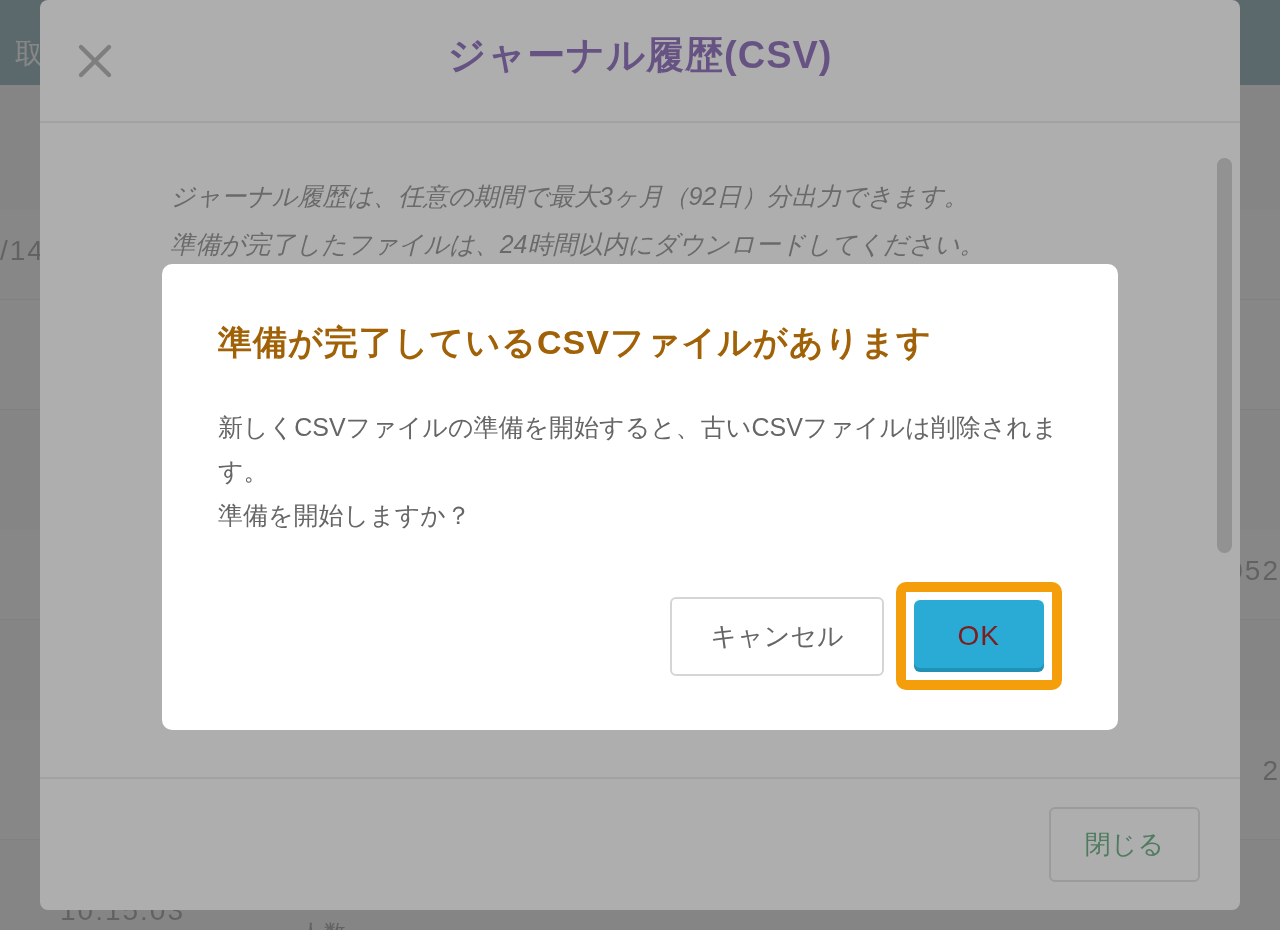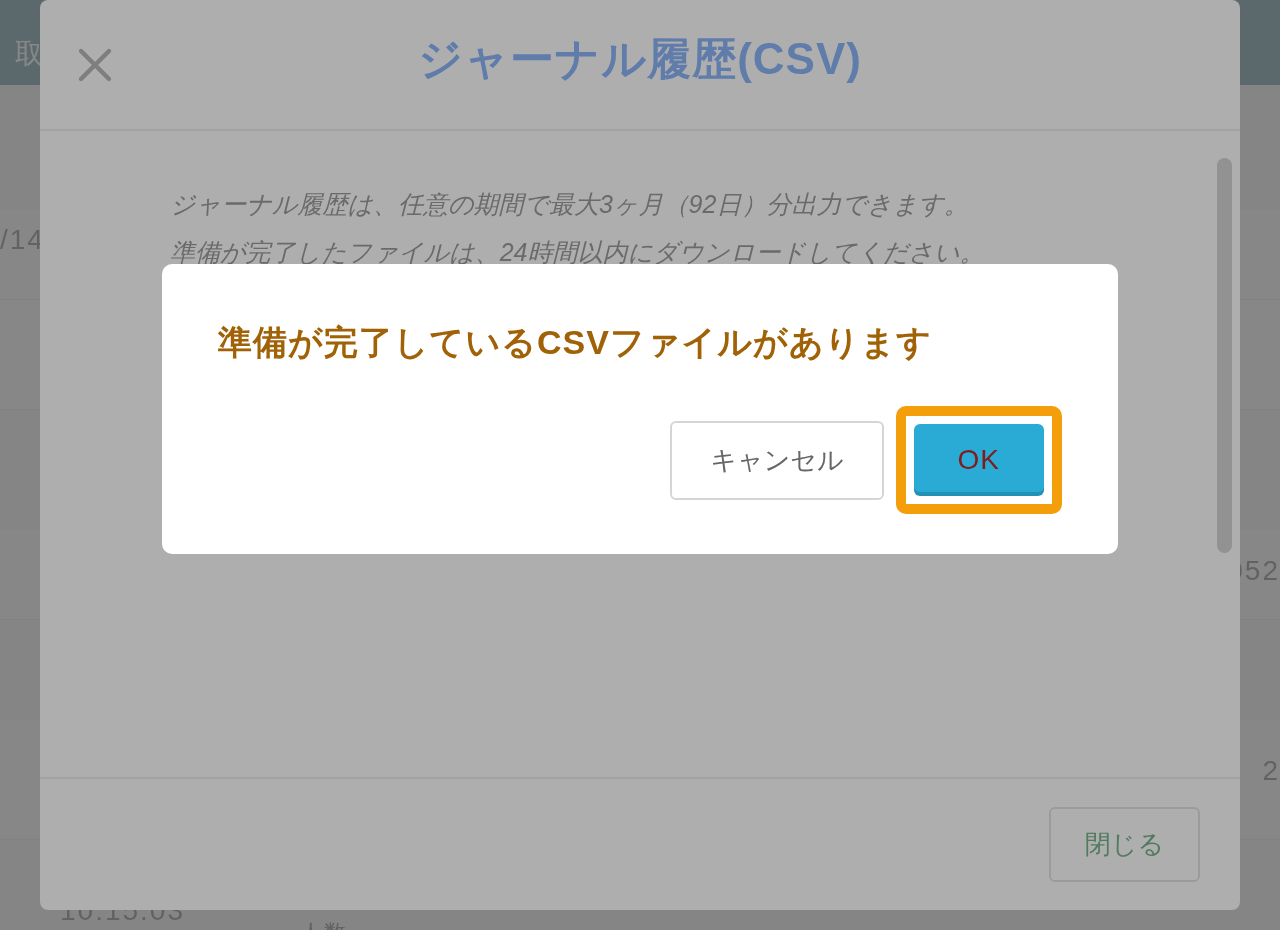--- a/index.html
+++ b/index.html
@@ -86,23 +86,23 @@
     .first-modal-header {
       display: flex;
       align-items: center;
       justify-content: center;
       padding: 30px 30px 40px 30px;
       border-bottom: 2px solid #e0e0e0;
       position: relative;
     }
     
     .first-modal-title {
-      font-size: 44px;
+      font-size: 38px;
       font-weight: 800;
-      color: #3b82f6;
+      color: #4c1d95;
       letter-spacing: 1px;
     }
     
     .close-x {
       position: absolute;
       left: 30px;
       top: 50%;
       transform: translateY(-50%);
       width: 50px;
       height: 50px;
@@ -239,21 +239,21 @@
     }
   </style>
 </head>
 <body>
 
 <div class="bg-layer">
   <div class="bg-header">
     <span class="bg-text-left">取</span>
   </div>
   <div class="bg-row" style="top:210px; height:90px;">
-    <span class="bg-cell-text" style="left:0; top:14px;">/14</span>
+    <span class="bg-cell-text" style="left:0; top:25px;">/14</span>
   </div>
   <div class="bg-row" style="top:300px; height:110px;"></div>
   <div class="bg-row" style="top:530px; height:90px;">
     <span class="bg-cell-text" style="right:0; top:25px;">052</span>
   </div>
   <div class="bg-row" style="top:720px; height:120px;">
     <span class="bg-cell-text" style="right:0; top:35px;">2</span>
   </div>
   <span class="bg-cell-text" style="left:60px; top:895px;">10:15:03</span>
   <span class="bg-cell-text" style="left:300px; top:918px; font-size:22px;">人数</span>
@@ -276,20 +276,24 @@
     </div>
     <div class="scroll-indicator"></div>
     <div class="first-modal-footer">
       <button class="close-button">閉じる</button>
     </div>
   </div>
 
   <div class="confirm-backdrop">
     <div class="confirm-modal">
       <h2 class="confirm-title">準備が完了しているCSVファイルがあります</h2>
+      <div class="confirm-body">
+        <div>新しくCSVファイルの準備を開始すると、古いCSVファイルは削除されます。</div>
+        <div>準備を開始しますか？</div>
+      </div>
       <div class="confirm-actions">
         <button class="cancel-button">キャンセル</button>
         <span class="ok-wrapper">
           <button class="ok-button">OK</button>
         </span>
       </div>
     </div>
   </div>
 </div>
 

